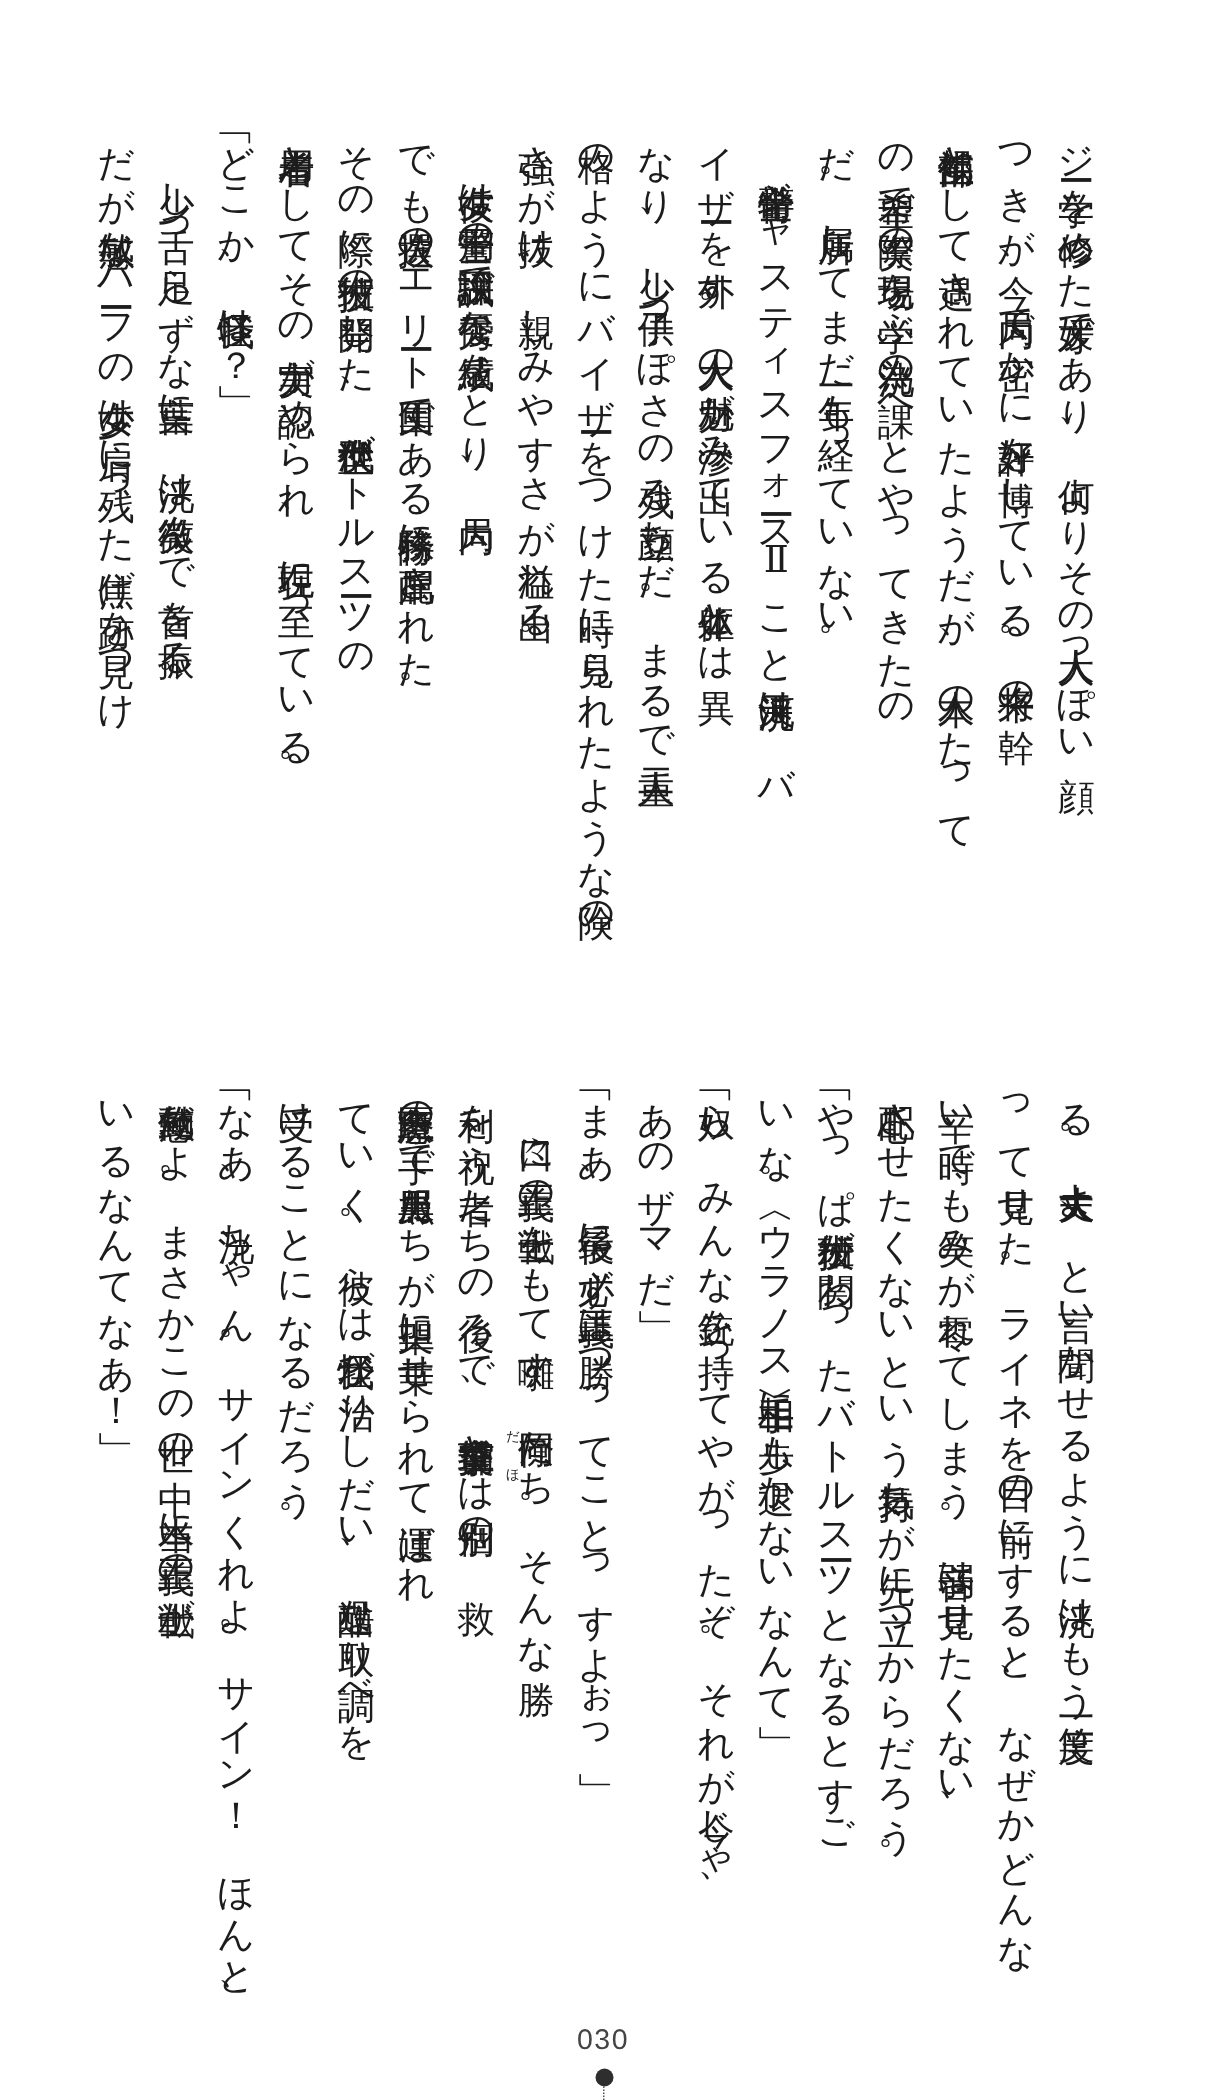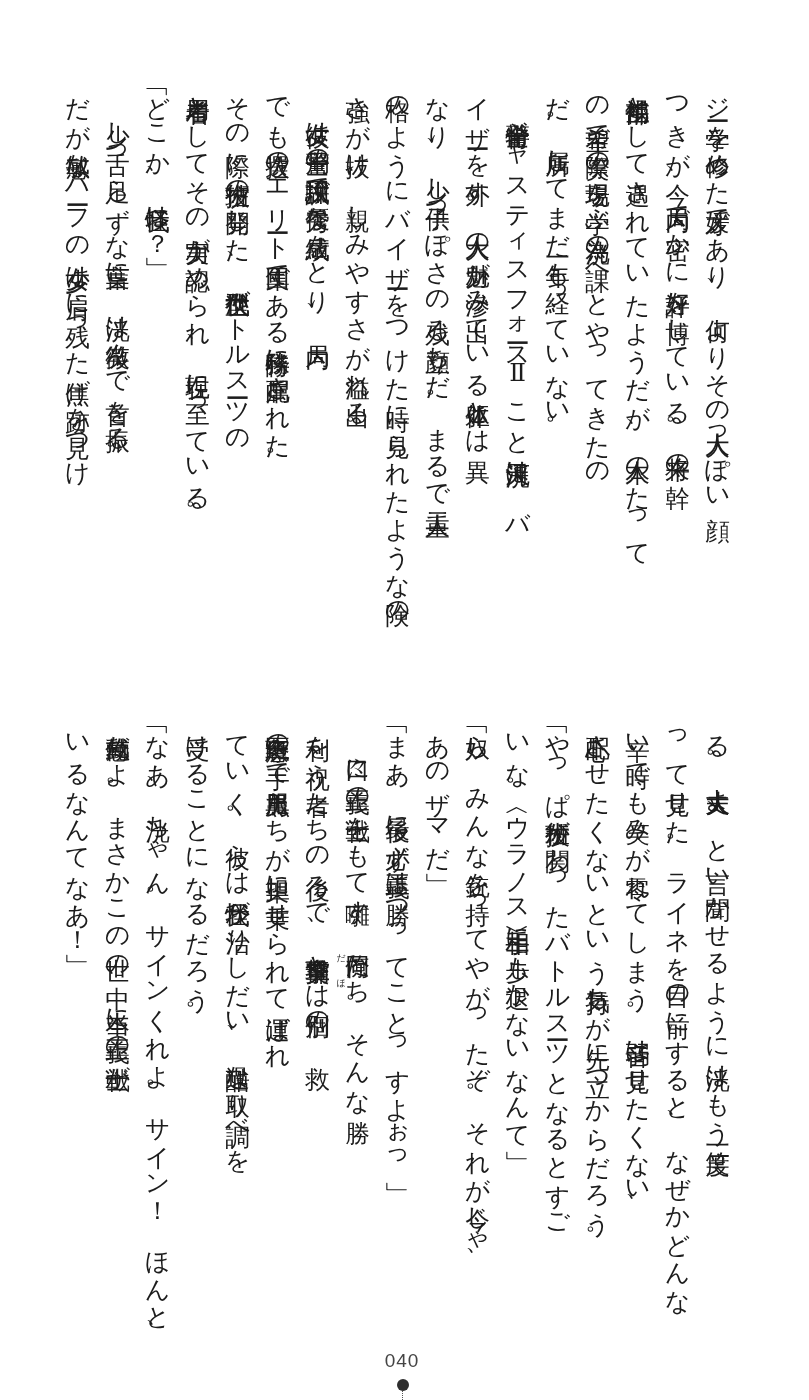--- a/index.html
+++ b/index.html
@@ -120,17 +120,17 @@
     <div class="col">　口々に正義の戦士をもて囃す、同僚たち。そんな勝</div>
     <div class="col"><span>利を祝う者たちの後ろで、突撃</span><span class="rb"><span>拿捕</span><span class="rt">だほ</span></span><span>班とは別個の、救</span></div>
     <div class="col">急医療班の手で黒服男たちが担架に乗せられて運ばれ</div>
     <div class="col">ていく。彼らは怪我が治りしだい、過酷な取り調べを</div>
     <div class="col">受けることになるだろう。</div>
     <div class="col">「なあ、洸ちゃん。サインくれよ。サイン！　ほんと、</div>
     <div class="col">俺感動だよ。まさかこの世の中、本当に正義の戦士が</div>
     <div class="col">いるなんてなあ！」</div>
   </div>
 
-  <div class="page-number">040</div>
+  <div class="page-number">030</div>
   <div class="marker-dot"></div>
   <div class="marker-line"></div>
 
 </div>
 
 </body></html>

